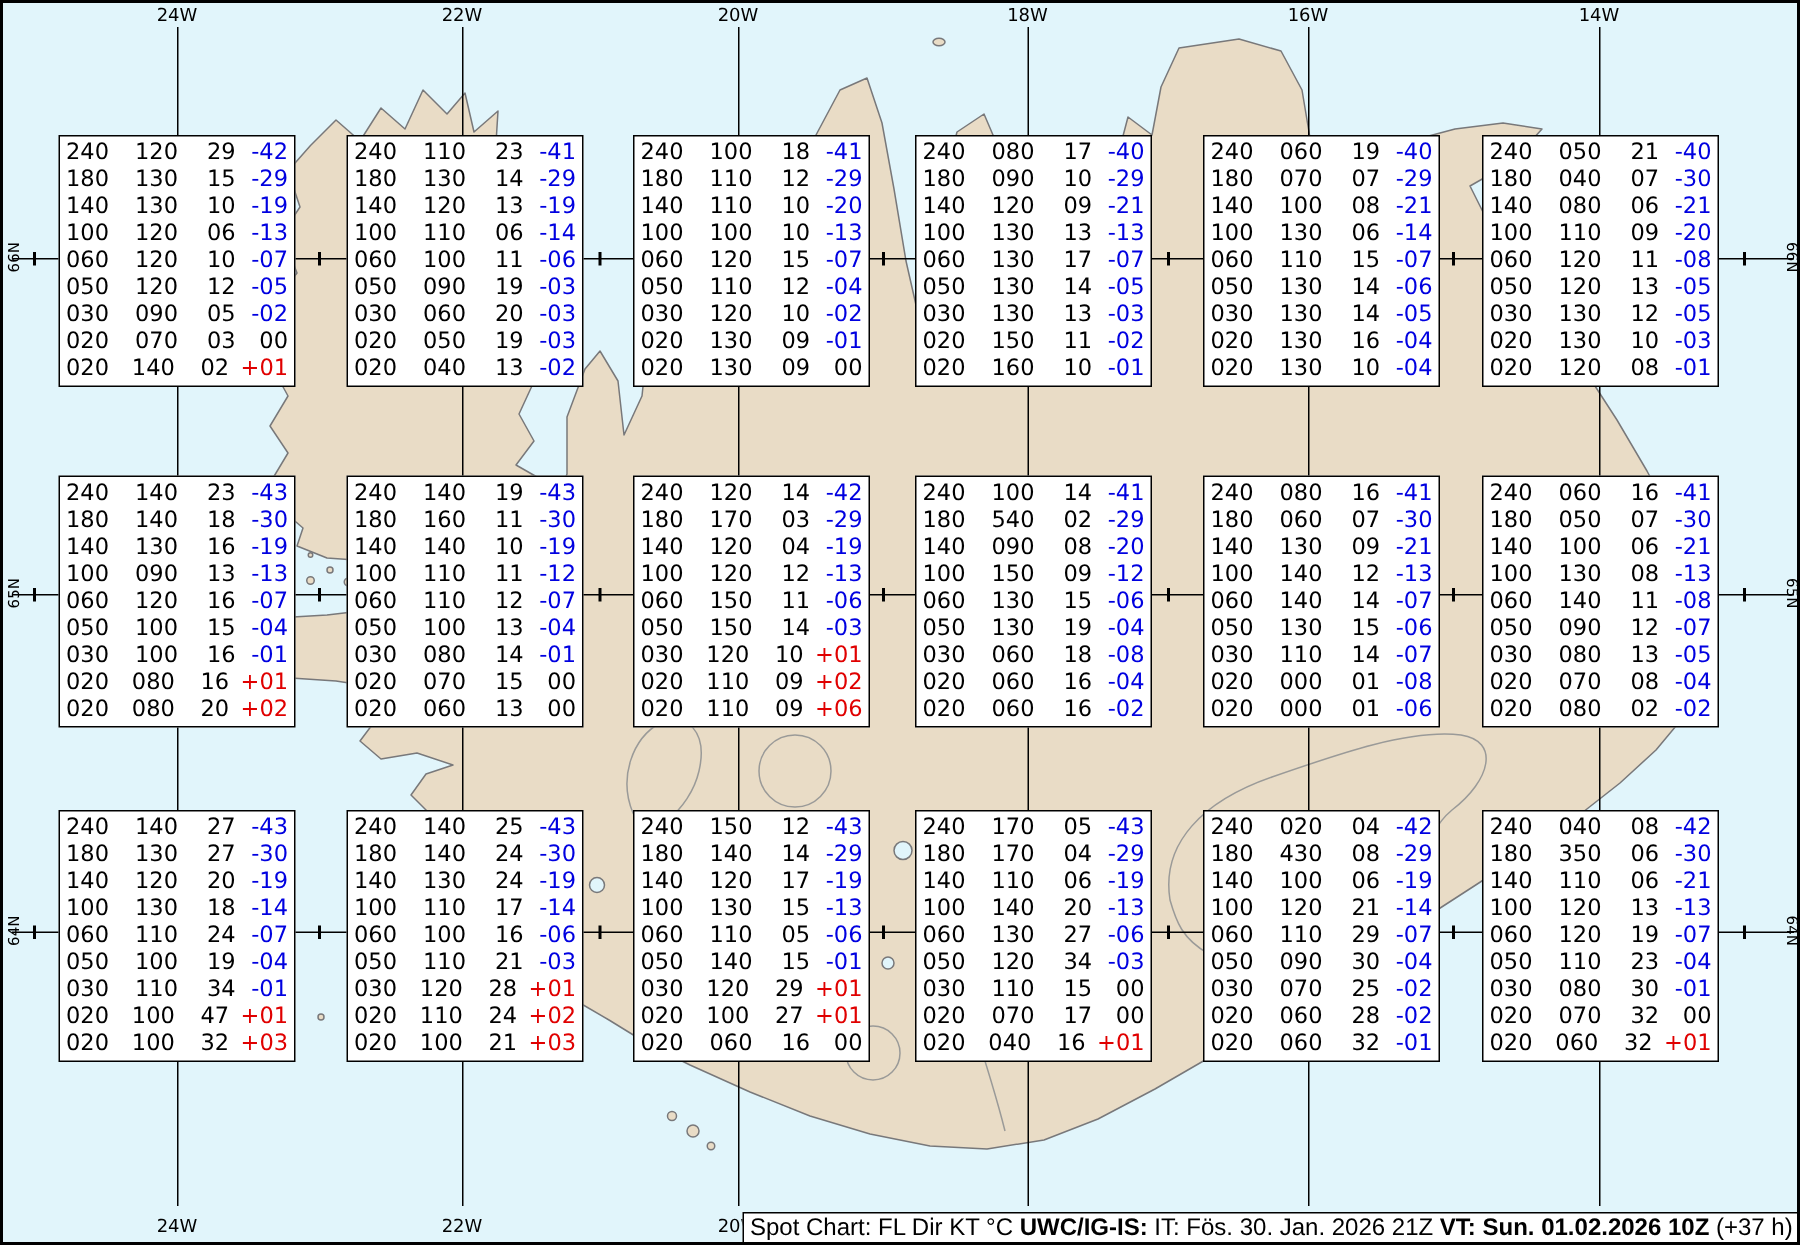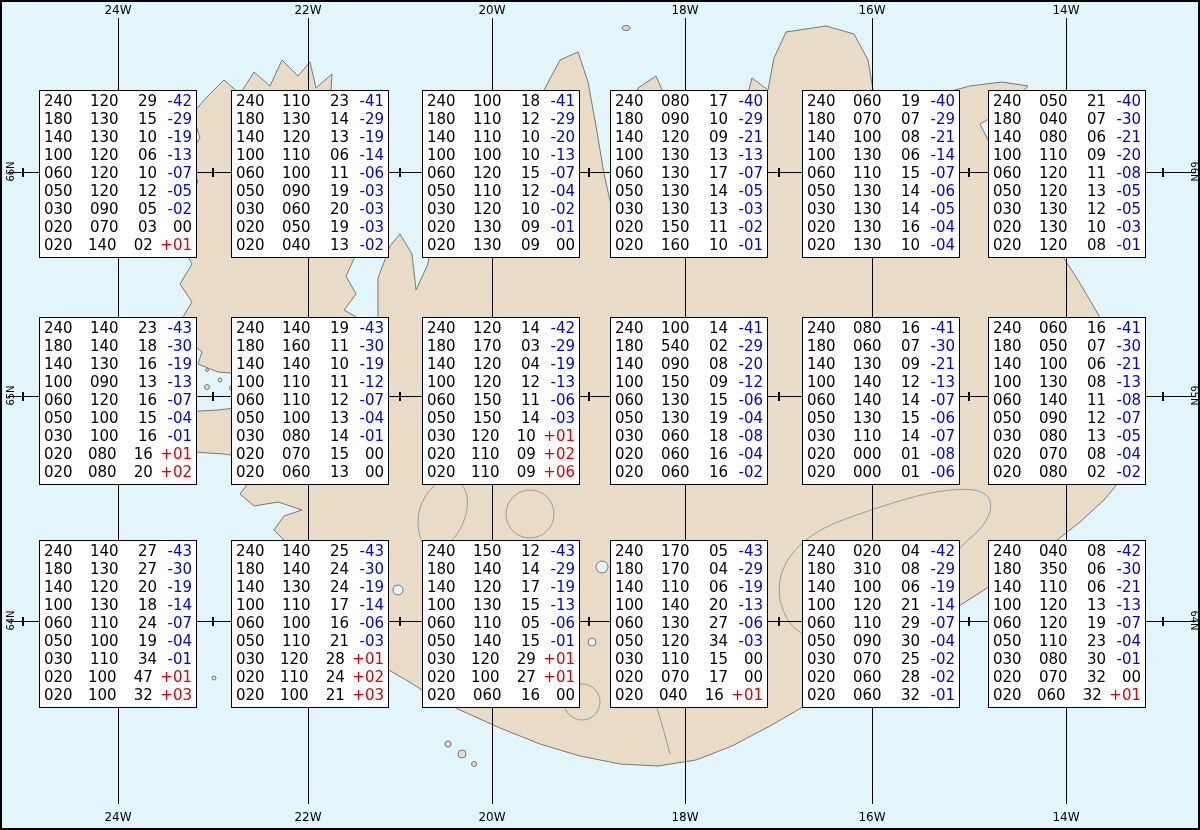--- a/index.html
+++ b/index.html
@@ -1052,21 +1052,21 @@
       </div>
       <div class="spot-box" style="left: 800px; top: 538px;">
         <div class="srow">
           <span class="fl" style="color: rgb(0, 0, 0);">240</span>
           <span class="dir" style="color: rgb(0, 0, 0);">020</span>
           <span class="kt" style="color: rgb(0, 0, 0);">04</span>
           <span class="temp" style="color: rgb(0, 0, 224);">-42</span>
         </div>
         <div class="srow">
           <span class="fl" style="color: rgb(0, 0, 0);">180</span>
-          <span class="dir" style="color: rgb(0, 0, 0);">310</span>
+          <span class="dir" style="color: rgb(0, 0, 0);">430</span>
           <span class="kt" style="color: rgb(0, 0, 0);">08</span>
           <span class="temp" style="color: rgb(0, 0, 224);">-29</span>
         </div>
         <div class="srow">
           <span class="fl" style="color: rgb(0, 0, 0);">140</span>
           <span class="dir" style="color: rgb(0, 0, 0);">100</span>
           <span class="kt" style="color: rgb(0, 0, 0);">06</span>
           <span class="temp" style="color: rgb(0, 0, 224);">-19</span>
         </div>
         <div class="srow">
@@ -1157,13 +1157,16 @@
         </div>
         <div class="srow">
           <span class="fl" style="color: rgb(0, 0, 0);">020</span>
           <span class="dir" style="color: rgb(0, 0, 0);">060</span>
           <span class="kt" style="color: rgb(0, 0, 0);">32</span>
           <span class="temp" style="color: rgb(224, 0, 0);">+01</span>
         </div>
       </div>
     </div>
 
+  <div class="status-bar">
+    <span>Spot Chart: FL Dir KT °C </span><span class="b">UWC/IG-IS:</span><span> IT: Fös. 30. Jan. 2026 21Z </span><span class="b">VT: Sun. 01.02.2026 10Z</span><span> (+37 h)</span>
+  </div>
 </div>
 
 </body></html>

